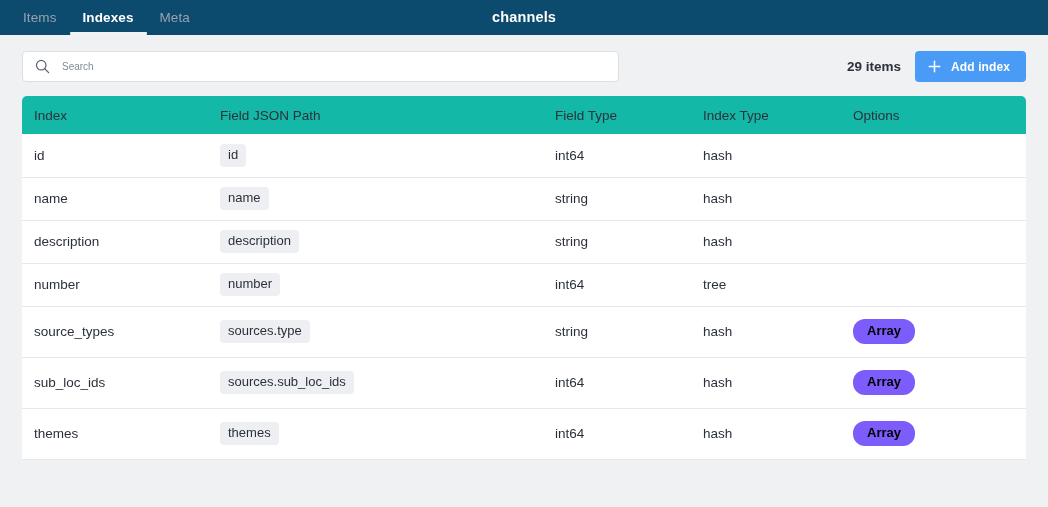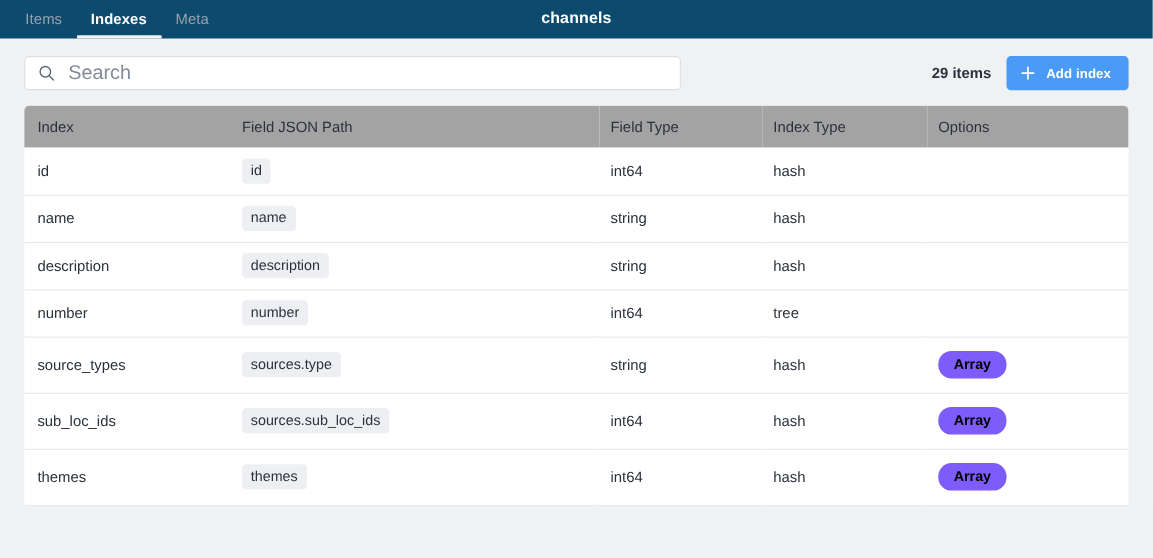--- a/index.html
+++ b/index.html
@@ -93,21 +93,21 @@
     height: 17px;
     color: #5c6472;
     display: block;
   }
   .search-input {
     flex: 1 1 auto;
     border: 0;
     outline: none;
     background: transparent;
     font-family: inherit;
-    font-size: 18px;
+    font-size: 10px;
     color: #2b313c;
     padding: 0 10px 0 11px;
     height: 100%;
   }
   .search-input::placeholder { color: #838b97; opacity: 1; }
 
   .btn {
     border: 0;
     border-radius: 4px;
     font-family: inherit;
@@ -161,21 +161,21 @@
     overflow: hidden;
   }
 
   .tbl {
     width: 100%;
     border-collapse: collapse;
     table-layout: fixed;
   }
 
   .tbl thead th {
-    background: #a3a3a3;
+    background: #14b8a6;
     text-align: left;
     font-size: 13.5px;
     font-weight: normal;
     color: #2b313c;
     height: 38px;
     padding: 0 10px;
     vertical-align: middle;
   }
   .tbl thead th:first-child { padding-left: 12px; }
 

